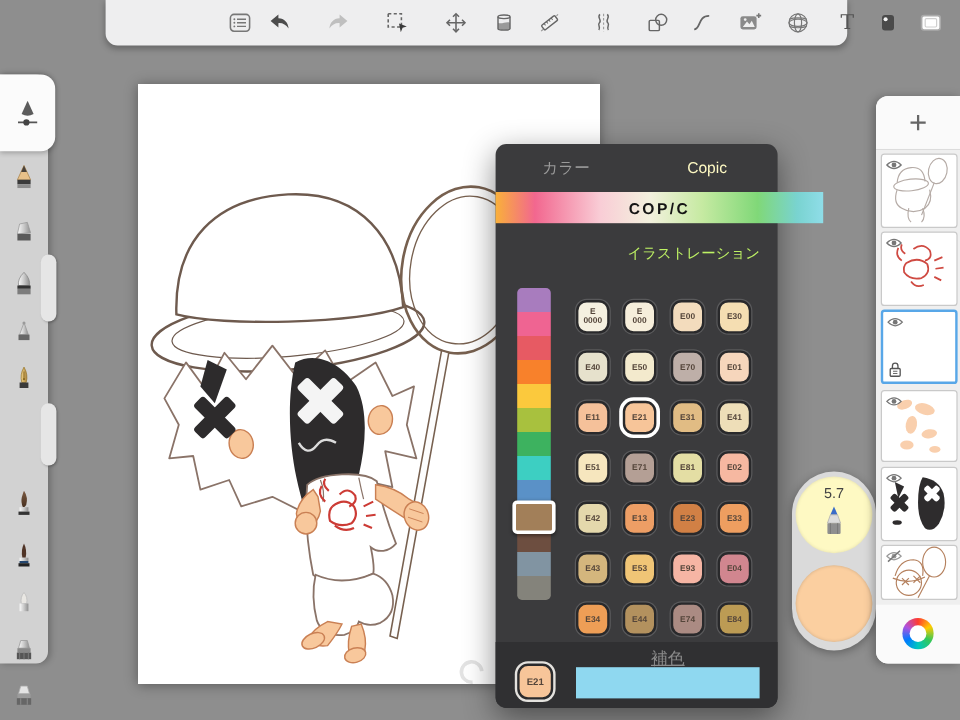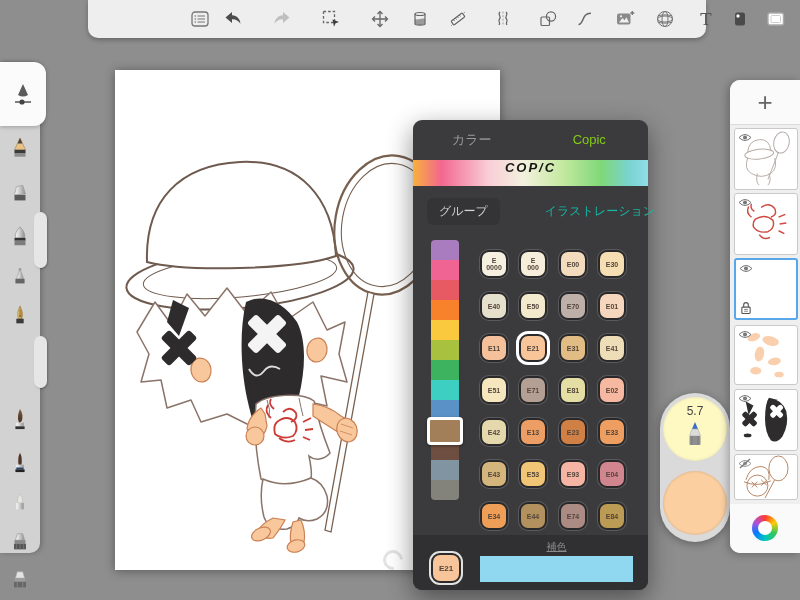--- a/index.html
+++ b/index.html
@@ -29,45 +29,45 @@
   #loading-ring{left:268px;top:480px;width:14px;height:14px;border-radius:50%;
           border:3px solid #e3e3e3;border-right-color:transparent;transform:rotate(40deg);}
 
   
   #copic-panel{left:413px;top:120px;width:235px;height:470px;background:#3b3b3d;
           border-radius:9px;box-shadow:0 8px 26px rgba(0,0,0,.45);}
   #copic-tabs{left:0;top:0;width:235px;height:40px;display:flex;
           border-bottom:1px solid rgba(255,255,255,.05);align-items:center;}
   .copic-tab{flex:1;text-align:center;line-height:40px;font-size:13px;}
   .copic-tab.inactive{color:#9a9a9a;}
-  .copic-tab.active{color:#84cc16;}
-  #rainbow-band{left:0;top:40px;width:235px;height:26px;
+  .copic-tab.active{color:#fef9c3;}
+  #rainbow-band{left:0;top:40px;width:273px;height:26px;
      background:linear-gradient(90deg,#f9b03a 0%,#f2678f 12%,#f9cdd6 32%,
         #f3f1de 47%,#c6eaa2 63%,#80d878 80%,#79d3d0 92%,#8fdde8 100%);
-     display:flex;align-items:flex-start;justify-content:center;font-style:italic;}
+     display:flex;align-items:center;justify-content:center;}
   #copic-logo{font-size:13px;font-weight:bold;letter-spacing:2px;color:#151515;}
   #group-btn{left:14px;top:78px;padding:5px 12px;background:#343436;border-radius:6px;
      color:#d4d4d4;font-size:12px;}
-  #collection-label{left:110px;top:83px;width:120px;text-align:right;color:#14b8a6;font-size:12px;margin-left:12px;}
+  #collection-label{left:110px;top:83px;width:120px;text-align:left;color:#bef264;font-size:12px;}
   .strip-seg{position:absolute;left:18px;width:28px;height:20px;}
   .strip-seg.first{border-radius:4px 4px 0 0;}
   .strip-seg.last{border-radius:0 0 4px 4px;}
   .strip-seg.selected{left:14px;width:30px;height:22px;border:3px solid #fff;
      border-radius:4px;margin-top:-3px;z-index:2;box-shadow:0 1px 3px rgba(0,0,0,.4);}
   .sw{position:absolute;width:28px;height:28px;border-radius:9px;border:2px solid #29292b;
       box-shadow:0 0 0 1px rgba(255,255,255,.16);display:flex;align-items:center;
       justify-content:center;text-align:center;font-size:7px;font-weight:bold;
       color:#54453a;line-height:7px;white-space:pre-line;box-sizing:border-box;}
   .sw.sel{box-shadow:0 0 0 3px #ffffff;}
   #copic-footer{left:0;top:415px;width:235px;height:55px;background:#303032;
       border-radius:0 0 9px 9px;}
   #current-swatch{left:18px;top:18px;width:30px;height:30px;border-radius:9px;
       border:2px solid #2a2a2c;box-shadow:0 0 0 2px #e4e2de;display:flex;align-items:center;
       justify-content:center;font-size:8px;font-weight:bold;color:#54453a;box-sizing:border-box;}
-  #complement-label{left:67px;top:5px;width:153px;text-align:center;font-size:10px;color:#8a8a8a;text-decoration:underline;}
+  #complement-label{left:67px;top:5px;width:153px;text-align:center;font-size:14px;color:#8a8a8a;text-decoration:underline;}
   #complement-bar{left:67px;top:21px;width:153px;height:26px;}
 
   
   #brush-widget{left:660px;top:393px;width:70px;height:149px;border-radius:35px;
       background:#dadada;box-shadow:0 2px 8px rgba(0,0,0,.32);}
   #brush-preview{left:3px;top:4px;width:64px;height:64px;border-radius:50%;background:#fef9c3;
       box-shadow:inset 0 0 3px rgba(0,0,0,.12);}
   #brush-size{left:0;top:7px;width:64px;text-align:center;font-size:12px;color:#444;}
   #brush-tip-icon{left:22px;top:24px;}
   #brush-color{left:3px;top:78px;width:64px;height:64px;border-radius:50%;
@@ -360,21 +360,20 @@
 </div>
 
 <div id="copic-panel" class="abs">
   <div id="copic-tabs" class="abs">
     <span class="copic-tab inactive">カラー</span>
     <span class="copic-tab active">Copic</span>
   </div>
   <div id="rainbow-band" class="abs">
     <span id="copic-logo">COP/C</span>
   </div>
-  <span id="group-btn" class="abs">グループ</span>
   <span id="collection-label" class="abs">イラストレーション</span>
 
   <div class="strip-seg first" style="top: 120px; background-color: rgb(168, 124, 190);"></div>
   <div class="strip-seg" style="top: 140px; background-color: rgb(239, 100, 146);"></div>
   <div class="strip-seg" style="top: 160px; background-color: rgb(231, 90, 99);"></div>
   <div class="strip-seg" style="top: 180px; background-color: rgb(248, 129, 43);"></div>
   <div class="strip-seg" style="top: 200px; background-color: rgb(251, 201, 61);"></div>
   <div class="strip-seg" style="top: 220px; background-color: rgb(168, 193, 62);"></div>
   <div class="strip-seg" style="top: 240px; background-color: rgb(61, 178, 95);"></div>
   <div class="strip-seg" style="top: 260px; background-color: rgb(61, 207, 194);"></div>

